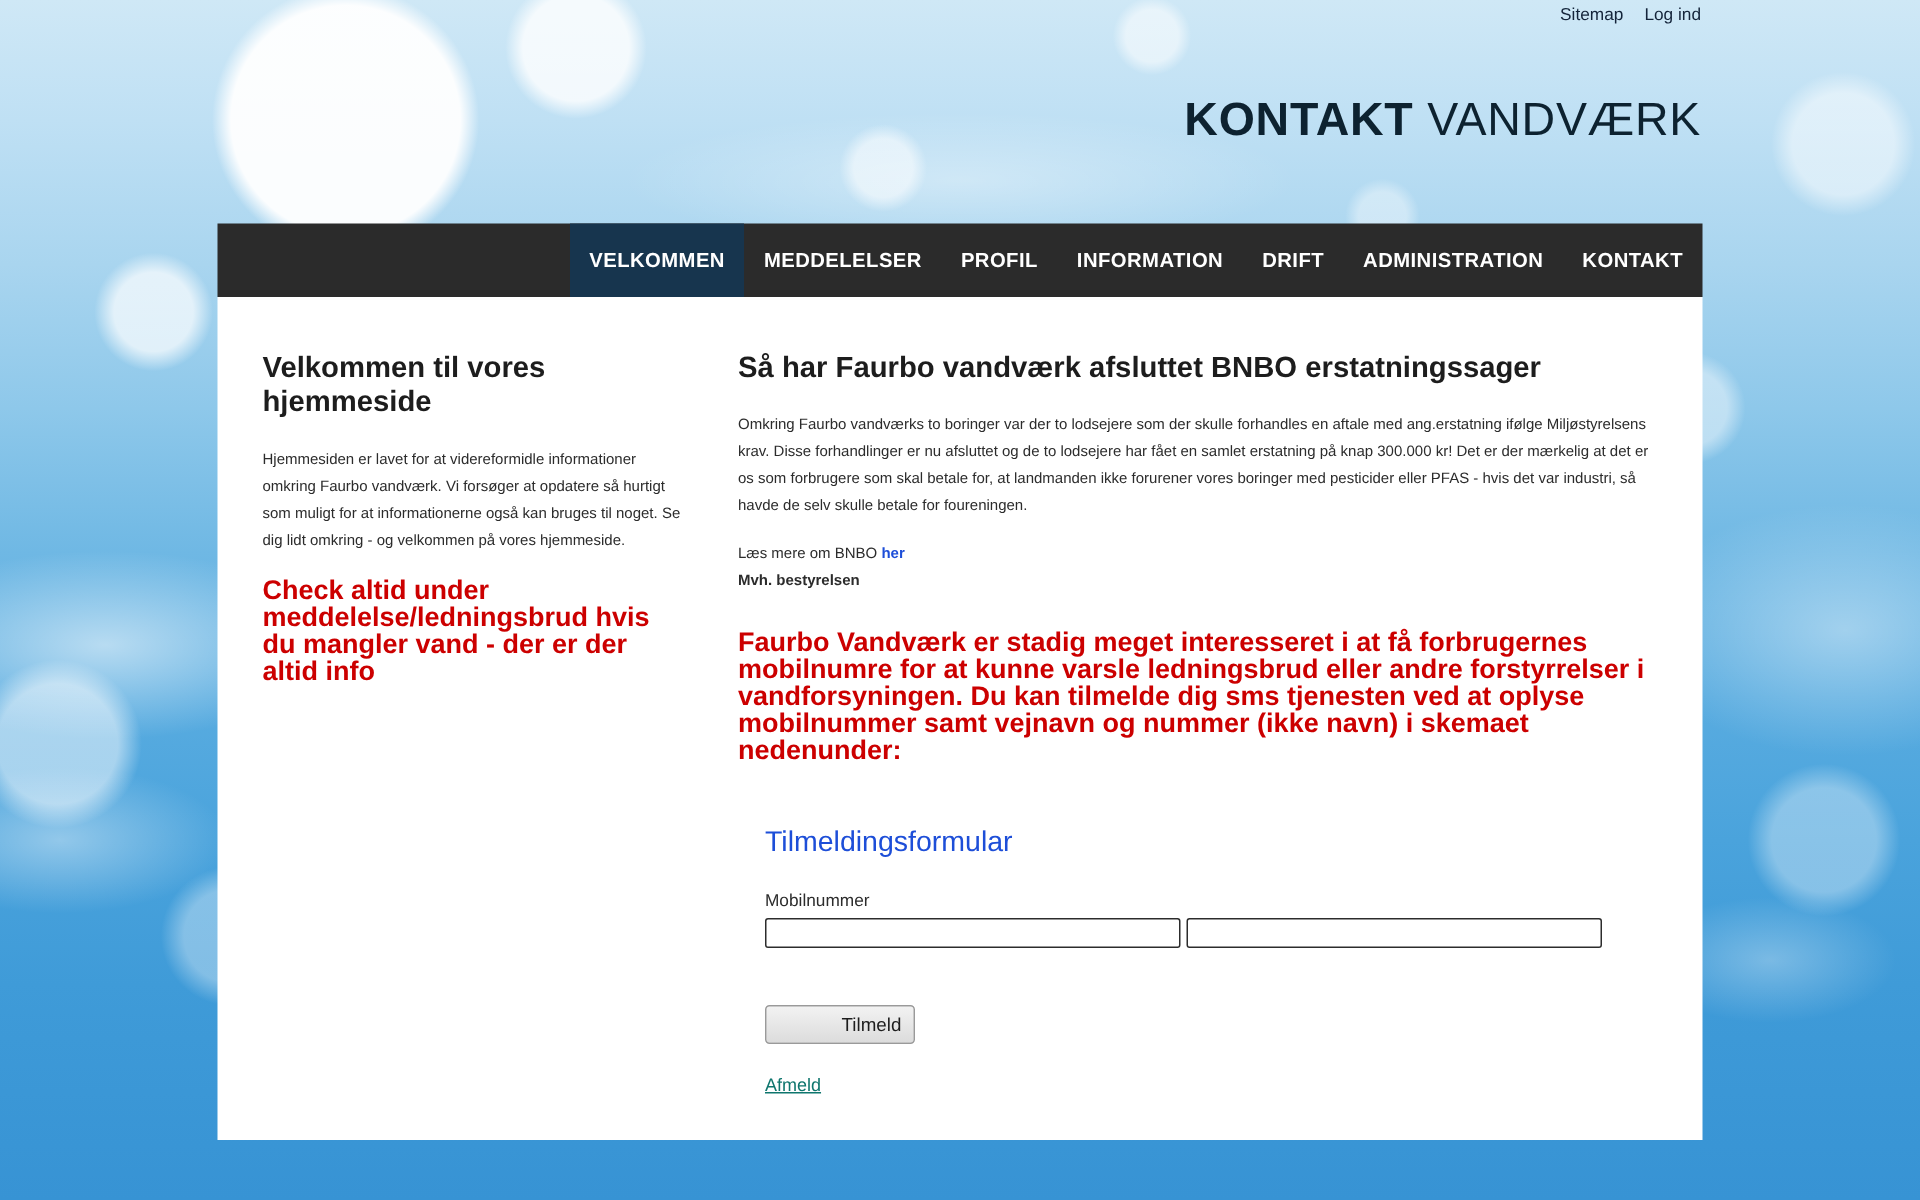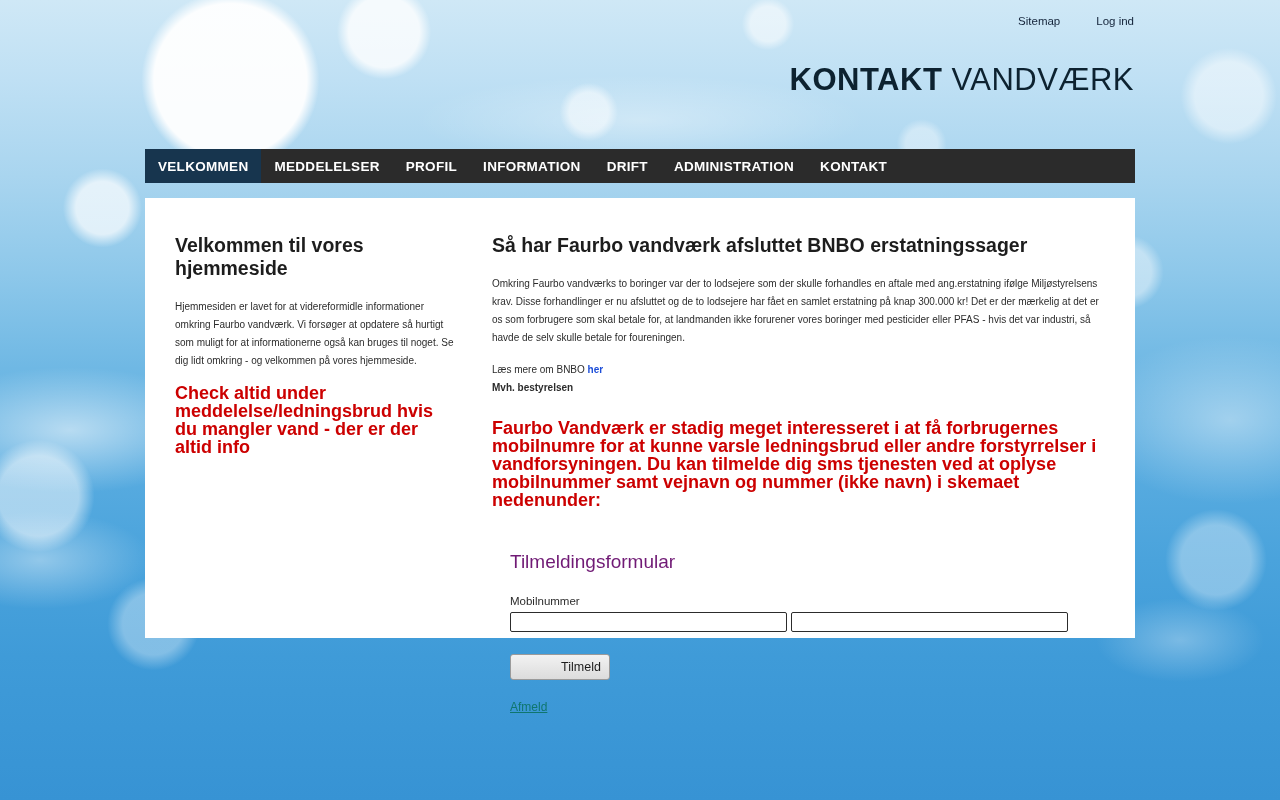--- a/index.html
+++ b/index.html
@@ -46,22 +46,22 @@
       radial-gradient(ellipse 160px 70px at 40px 560px, rgba(255,255,255,0.4), rgba(255,255,255,0) 70%),
       radial-gradient(ellipse 200px 120px at 1230px 420px, rgba(255,255,255,0.4), rgba(255,255,255,0) 70%),
       radial-gradient(ellipse 120px 60px at 1180px 640px, rgba(255,255,255,0.3), rgba(255,255,255,0) 70%),
       radial-gradient(ellipse 300px 60px at 640px 120px, rgba(255,255,255,0.35), rgba(255,255,255,0) 75%);
     pointer-events: none;
   }
 
   
   .utility {
     position: absolute;
-    top: 15px; right: 146px;
-    display: flex; gap: 36px;
+    top: 4px; right: 146px;
+    display: flex; gap: 14px;
     font-size: 11.5px;
     color: #1a1a1a;
   }
   .utility a {
     color: #14243a; text-decoration: none;
   }
 
   
   .brand {
     position: absolute;
@@ -71,42 +71,43 @@
     color: #0d2230;
     white-space: nowrap;
   }
   .brand .b1 { font-weight: bold; }
   .brand .b2 { font-weight: normal; }
 
   
   .navbar {
     position: absolute;
     left: 145px; top: 149px;
-    width: 990px; height: 34px;
+    width: 990px; height: 49px;
     background: #2b2b2b;
     display: flex;
     align-items: stretch;
+    justify-content: flex-end;
   }
   .navitem {
     display: flex; align-items: center;
     padding: 0 13px;
     color: #ffffff;
     font-size: 13.5px;
     font-weight: bold;
     letter-spacing: 0.3px;
     text-decoration: none;
     white-space: nowrap;
   }
   .navitem.active { background: #17354e; }
 
   
   .content {
     position: absolute;
     left: 145px; top: 198px;
-    width: 990px; height: 440px;
+    width: 990px; height: 562px;
     background: #ffffff;
   }
   .cols {
     display: flex;
     padding: 36px 30px 0 30px;
   }
   .col-left { width: 300px; padding-right: 18px; }
   .col-right { flex: 1; padding-left: 17px; }
 
   h1.title {
@@ -133,21 +134,21 @@
   a.inline-link { color: #1d4ed8; font-weight: bold; text-decoration: none; }
 
   
   .formwrap {
     margin-top: 42px;
     padding-left: 18px;
   }
   h2.formtitle {
     font-size: 19px;
     font-weight: normal;
-    color: #701a75;
+    color: #1d4ed8;
     margin: 0 0 22px 0;
   }
   .field-label {
     font-size: 11.5px;
     color: #2c2c2c;
     margin-bottom: 5px;
   }
   .field-input {
     width: 277px; height: 20px;
     border: 1px solid #2c2c2c;
@@ -159,21 +160,21 @@
     border-radius: 2px;
   }
   .submit-btn {
     width: 100px; height: 26px;
     background: linear-gradient(#f2f2f2, #dcdcdc);
     border: 1px solid #9a9a9a;
     border-radius: 3px;
     font-family: "Liberation Sans", sans-serif;
     font-size: 12.5px;
     color: #1d1d1d;
-    margin-top: 4px;
+    margin-top: 20px;
     cursor: pointer;
     padding-left: 48px;
   }
   .afmeld {
     display: inline-block;
     margin-top: 20px;
     font-size: 12px;
     color: #0f766e;
   }
 </style>

